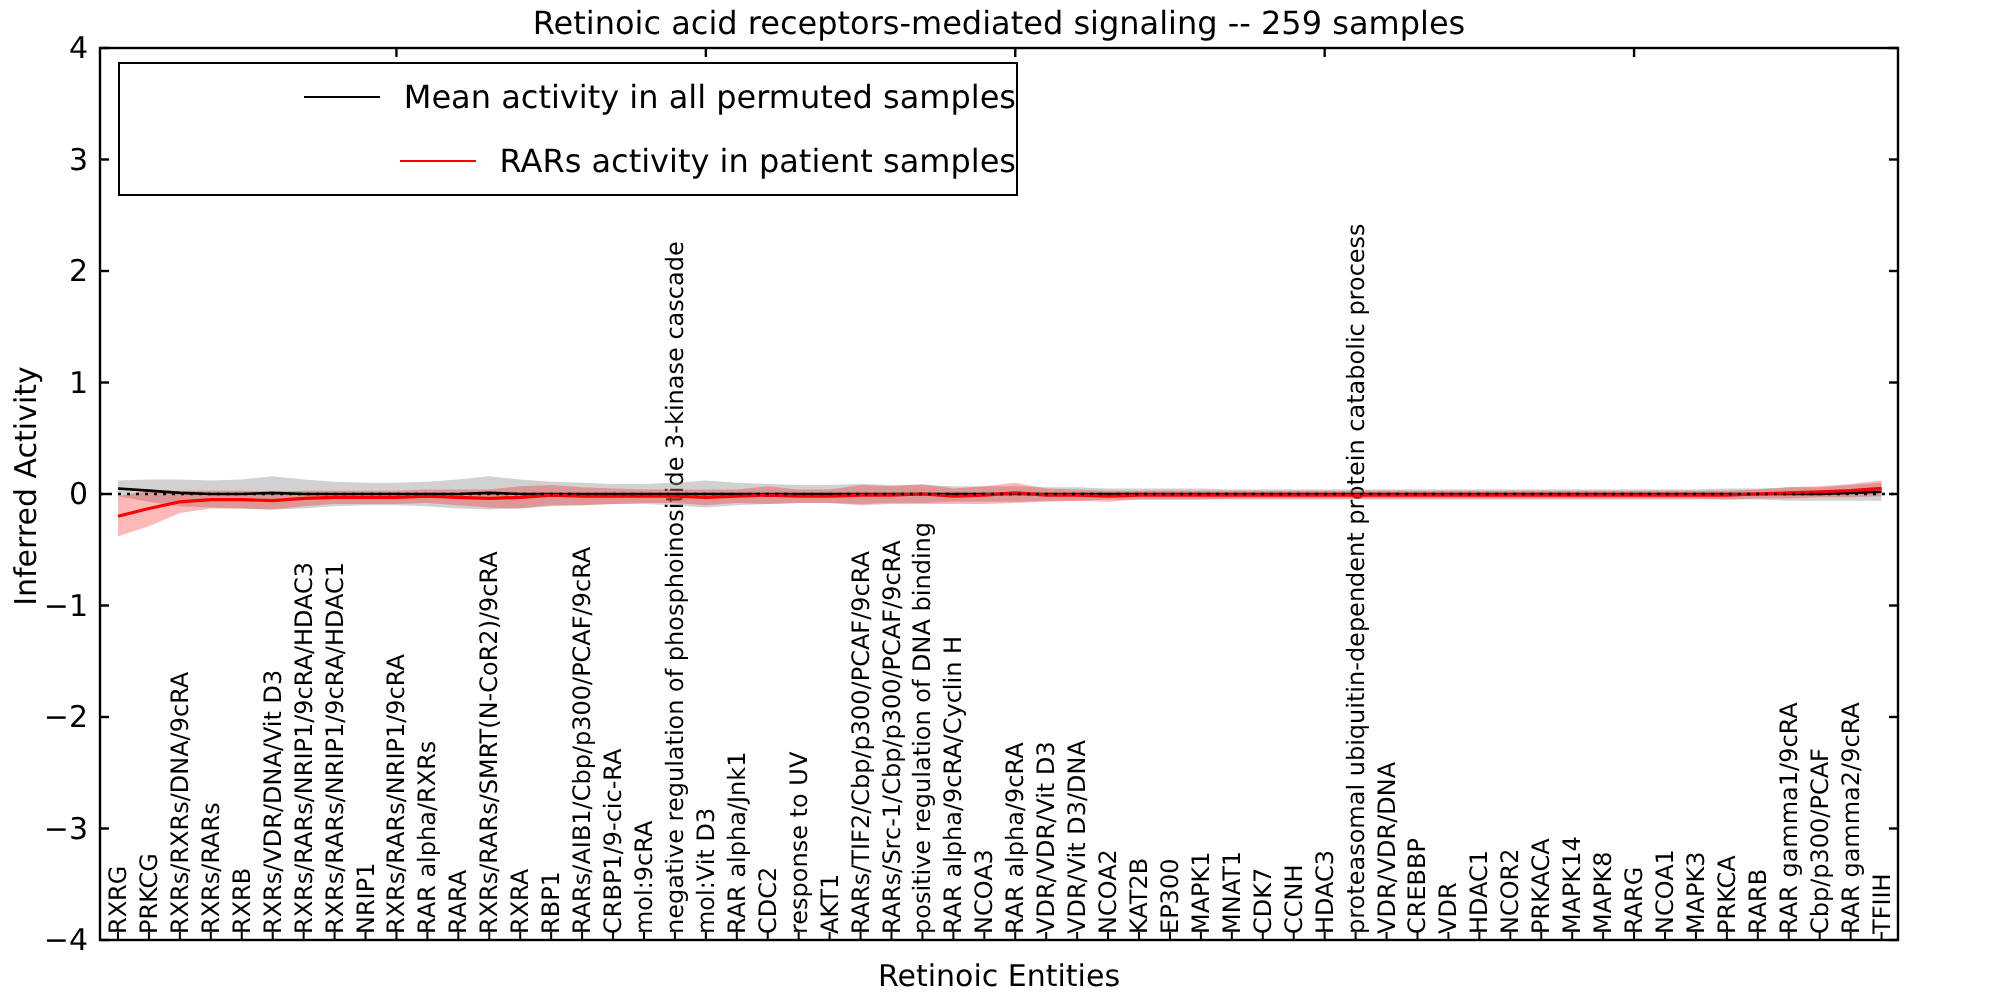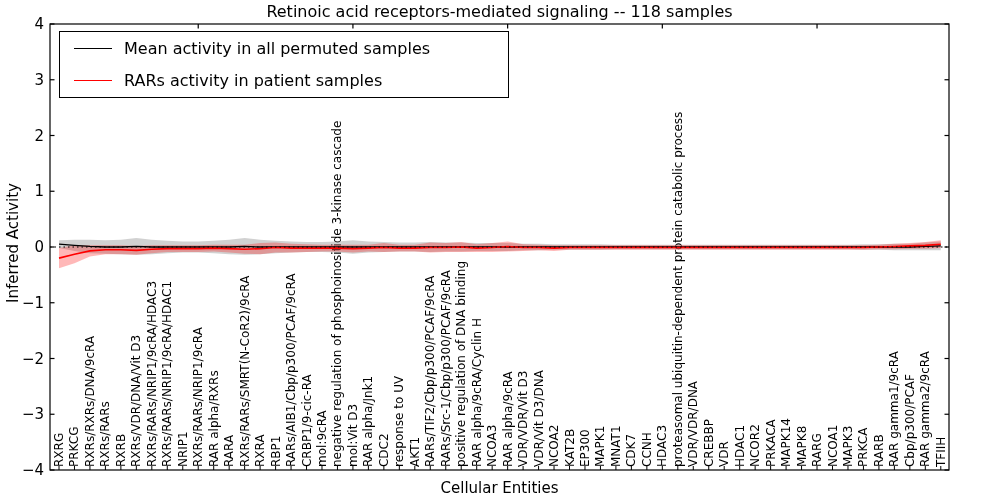--- a/index.html
+++ b/index.html
@@ -7,21 +7,21 @@
           font-family:"DejaVu Sans","Liberation Sans",sans-serif;overflow:hidden;}
   #chart-title{position:absolute;left:50px;top:2px;width:899px;text-align:center;
                font-size:16px;color:#000;}
   #xlabel{position:absolute;left:50px;top:479px;width:899px;text-align:center;
           font-size:15px;color:#000;}
   #ylabel{position:absolute;left:-66px;top:233px;width:160px;height:20px;text-align:center;
           font-size:15px;color:#000;transform:rotate(-90deg);}
   #legend{position:absolute;left:59px;top:31px;width:450px;height:67px;
           border:1.6px solid #000;background:#ffffff;box-sizing:border-box;
           display:flex;flex-direction:column;justify-content:space-around;z-index:5;}
-  .legend-row{display:flex;align-items:center;padding-left:14px;height:30px;}
+  .legend-row{display:flex;align-items:center;padding-left:14px;height:30px;justify-content:flex-end;}
   .legend-swatch{width:38px;height:0;border-top-width:1.8px;border-top-style:solid;margin-right:12px;}
   .legend-label{font-size:16px;color:#000;white-space:nowrap;}
   svg{position:absolute;left:0;top:0;}
 </style>
 </head>
 <body>
 
 <div id="figure">
   <svg id="plot-svg" width="1000" height="500" viewBox="0 0 1000 500">
       <text x="63" y="467" font-size="12px" fill="#000" text-anchor="start" font-family="&quot;DejaVu Sans&quot;,&quot;Liberation Sans&quot;,sans-serif" transform="rotate(-90 63 467)">RXRG</text>
@@ -173,28 +173,28 @@
       <line x1="832.5" y1="466" x2="832.5" y2="470" stroke="#000" stroke-width="1"></line>
       <line x1="847.97" y1="466" x2="847.97" y2="470" stroke="#000" stroke-width="1"></line>
       <line x1="863.44" y1="466" x2="863.44" y2="470" stroke="#000" stroke-width="1"></line>
       <line x1="878.9100000000001" y1="466" x2="878.9100000000001" y2="470" stroke="#000" stroke-width="1"></line>
       <line x1="894.38" y1="466" x2="894.38" y2="470" stroke="#000" stroke-width="1"></line>
       <line x1="909.85" y1="466" x2="909.85" y2="470" stroke="#000" stroke-width="1"></line>
       <line x1="925.32" y1="466" x2="925.32" y2="470" stroke="#000" stroke-width="1"></line>
       <line x1="940.7900000000001" y1="466" x2="940.7900000000001" y2="470" stroke="#000" stroke-width="1"></line>
     </svg>
 
-  <div id="chart-title">Retinoic acid receptors-mediated signaling -- 118 samples</div>
+  <div id="chart-title">Retinoic acid receptors-mediated signaling -- 259 samples</div>
 
   <div id="legend">
     <div class="legend-row">
       <span class="legend-swatch" style="border-top-color: rgb(0, 0, 0);"></span>
       <span class="legend-label">Mean activity in all permuted samples</span>
     </div>
     <div class="legend-row">
       <span class="legend-swatch" style="border-top-color: rgb(255, 0, 0);"></span>
       <span class="legend-label">RARs activity in patient samples</span>
     </div>
   </div>
 
   <div id="ylabel">Inferred Activity</div>
-  <div id="xlabel">Cellular Entities</div>
+  <div id="xlabel">Retinoic Entities</div>
 </div>
 
 </body></html>

